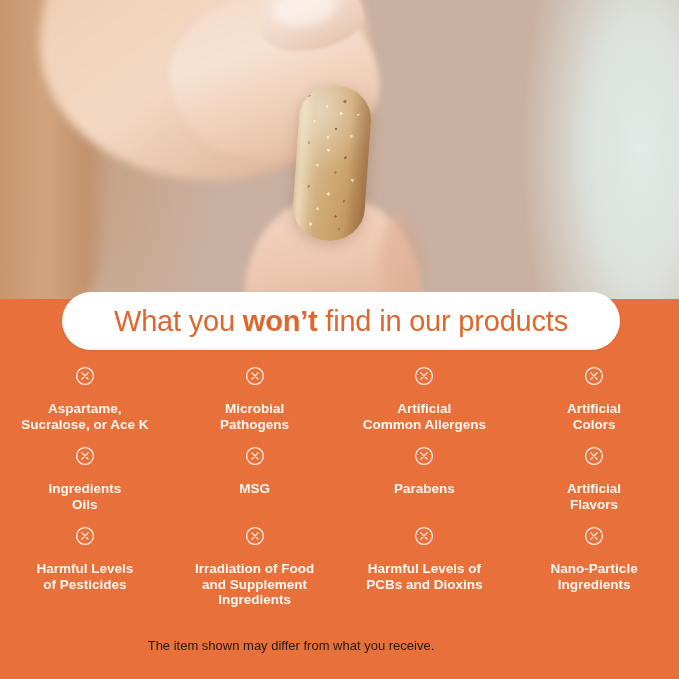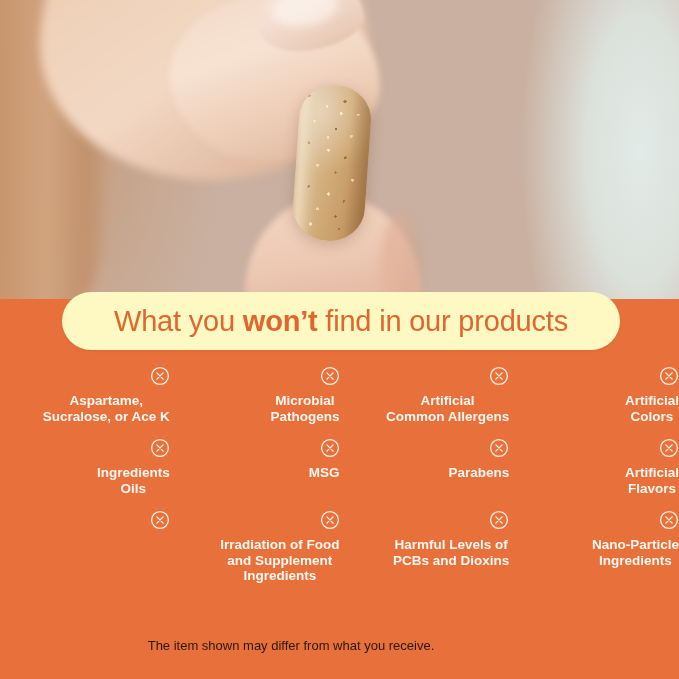--- a/index.html
+++ b/index.html
@@ -232,21 +232,21 @@
     background: #E8703A;
   }
 
   
   .headline-banner {
     position: absolute;
     left: 62px;
     top: 292px;
     width: 558px;
     height: 58px;
-    background: #fef9c3;
+    background: #ffffff;
     border-radius: 29px;
     display: flex;
     align-items: center;
     justify-content: center;
     z-index: 5;
     box-shadow: 0 1px 3px rgba(0,0,0,0.06);
   }
   .headline-text {
     font-size: 29px;
     color: #E0662D;
@@ -265,22 +265,23 @@
     top: 366px;
     width: 679px;
     display: grid;
     grid-template-columns: repeat(4, 1fr);
     row-gap: 14px;
     z-index: 4;
   }
   .item {
     display: flex;
     flex-direction: column;
-    align-items: flex-end;
+    align-items: center;
     padding: 0 0;
+    gap: 8px;
   }
   .item-icon {
     width: 20px;
     height: 20px;
     display: block;
     margin-bottom: 7px;
   }
   .item-icon svg {
     display: block;
   }
@@ -423,20 +424,22 @@
 Flavors</span>
     </div>
 
     <div class="item">
       <span class="item-icon">
         <svg width="20" height="20" viewBox="0 0 20 20">
             <circle cx="10" cy="10" r="8.4" fill="none" stroke="#FDF3E8" stroke-width="1.3"></circle>
             <path d="M6.9 6.9 L13.1 13.1 M13.1 6.9 L6.9 13.1" stroke="#FDF3E8" stroke-width="1.3" stroke-linecap="round"></path>
           </svg>
       </span>
+      <span class="item-label">Harmful Levels
+of Pesticides</span>
     </div>
 
     <div class="item">
       <span class="item-icon">
         <svg width="20" height="20" viewBox="0 0 20 20">
             <circle cx="10" cy="10" r="8.4" fill="none" stroke="#FDF3E8" stroke-width="1.3"></circle>
             <path d="M6.9 6.9 L13.1 13.1 M13.1 6.9 L6.9 13.1" stroke="#FDF3E8" stroke-width="1.3" stroke-linecap="round"></path>
           </svg>
       </span>
       <span class="item-label">Irradiation of Food

